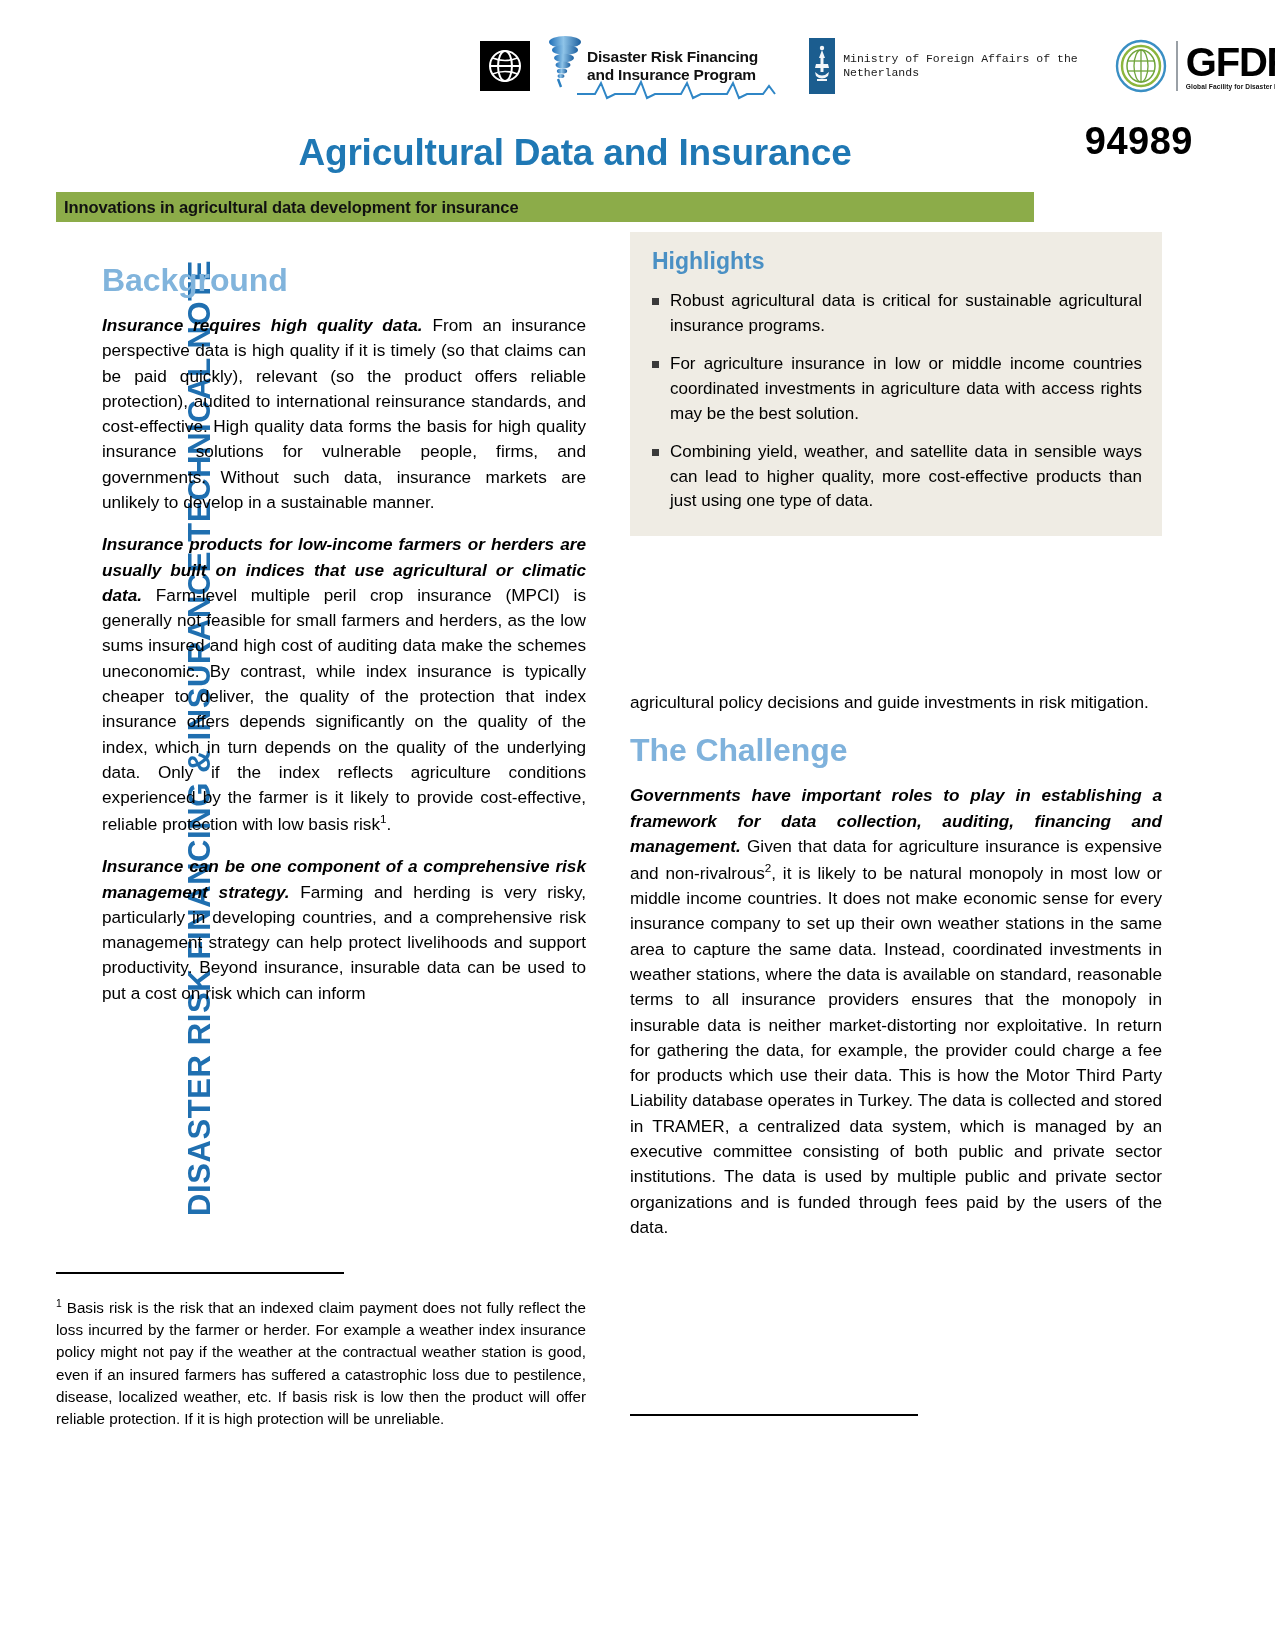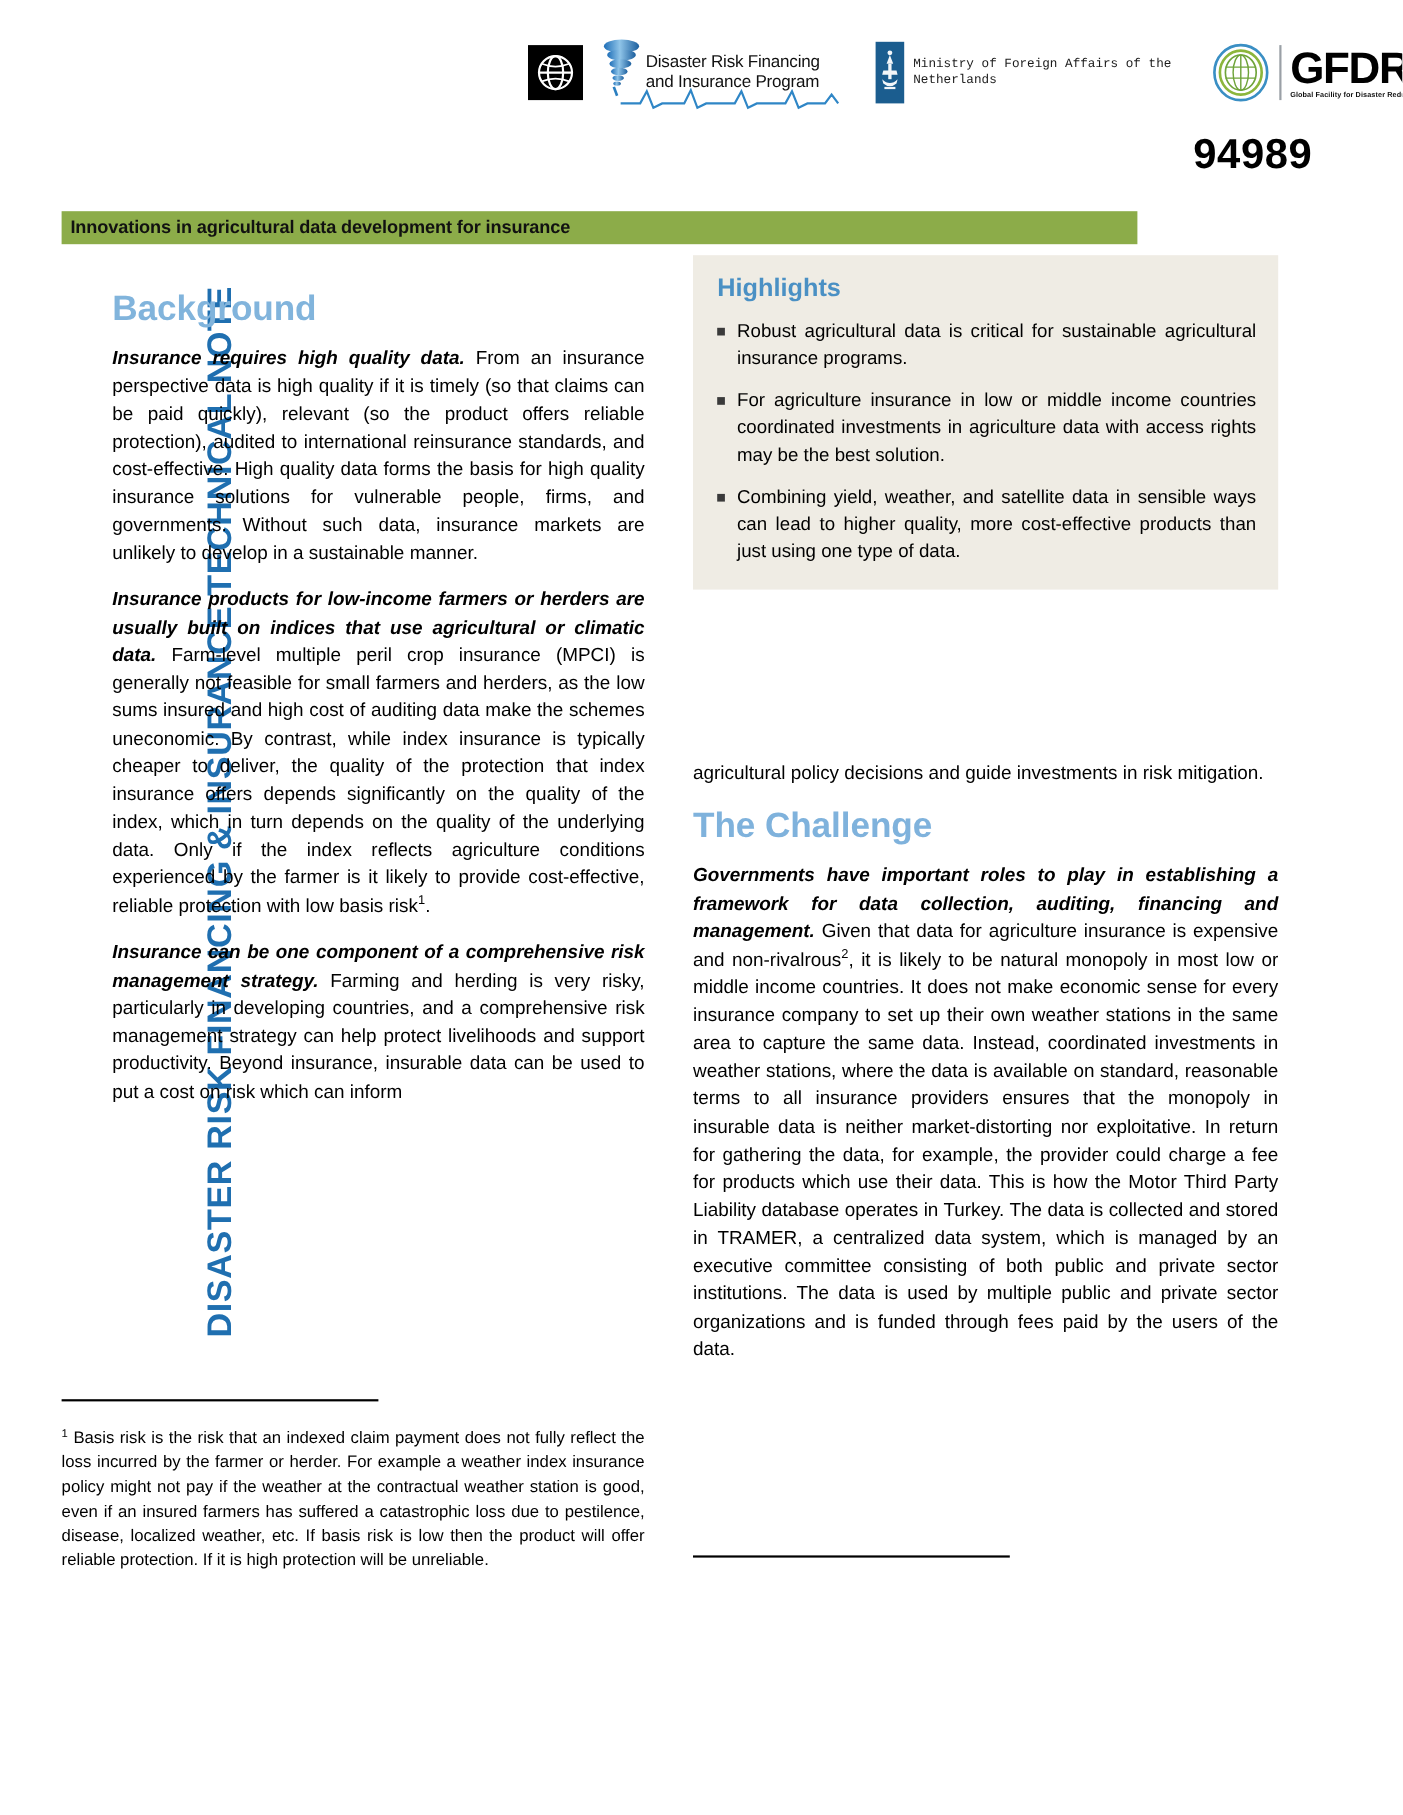--- a/index.html
+++ b/index.html
@@ -45,21 +45,21 @@
     flex: 0 0 auto;
   }
   .tornado {
     width: 42px;
     height: 62px;
     position: relative;
     flex: 0 0 auto;
   }
   .drfip-text {
     font-size: 15.5px;
-    font-weight: normal;
+    font-weight: bold;
     line-height: 1.18;
     color: #111;
     letter-spacing: -0.2px;
     margin-left: 1px;
   }
   .nl-logo {
     display: flex;
     align-items: center;
     flex: 0 0 auto;
     margin-left: 18px;
@@ -362,20 +362,21 @@
       <div class="gfdrr-rule"></div>
       <div>
         <div class="gfdrr-word">GFDRR</div>
         <div class="gfdrr-tag">Global Facility for Disaster Reduction and Recovery</div>
       </div>
     </div>
   </div>
 
   <div id="doc-number">94989</div>
 
+  <div id="doc-title">Agricultural Data and Insurance</div>
 
   <div id="subtitle-bar">
     <div id="subtitle-text">Innovations in agricultural data development for insurance</div>
   </div>
 
   <div id="sidebar">DISASTER RISK FINANCING &amp; INSURANCE TECHNICAL NOTE</div>
 
   <div id="left-col" class="col">
     <h2 class="section-heading">Background</h2>
 

